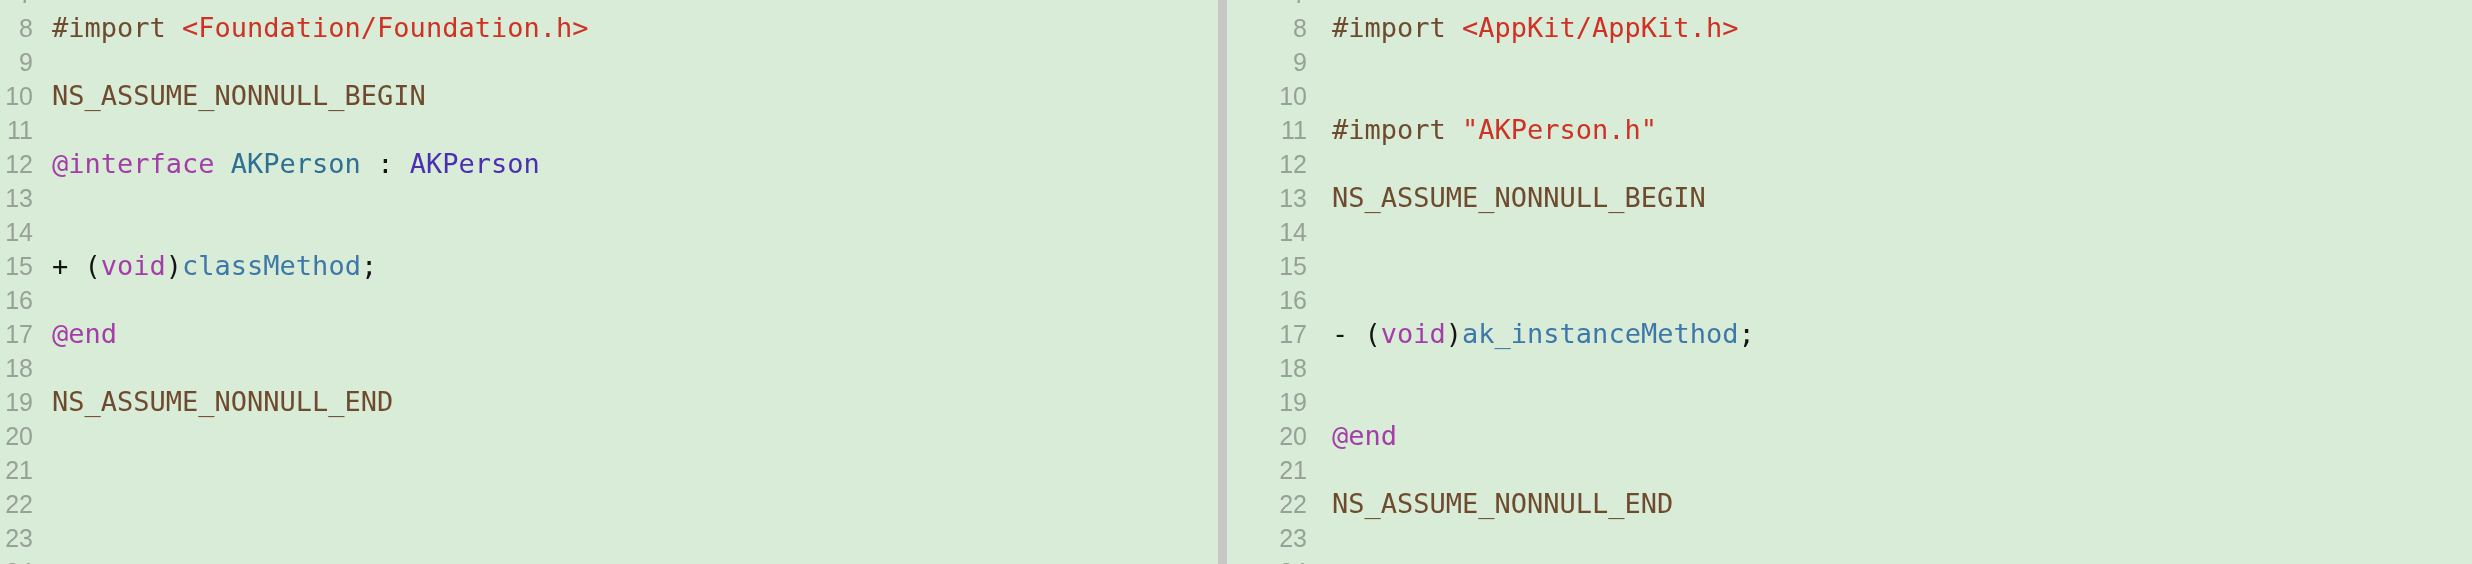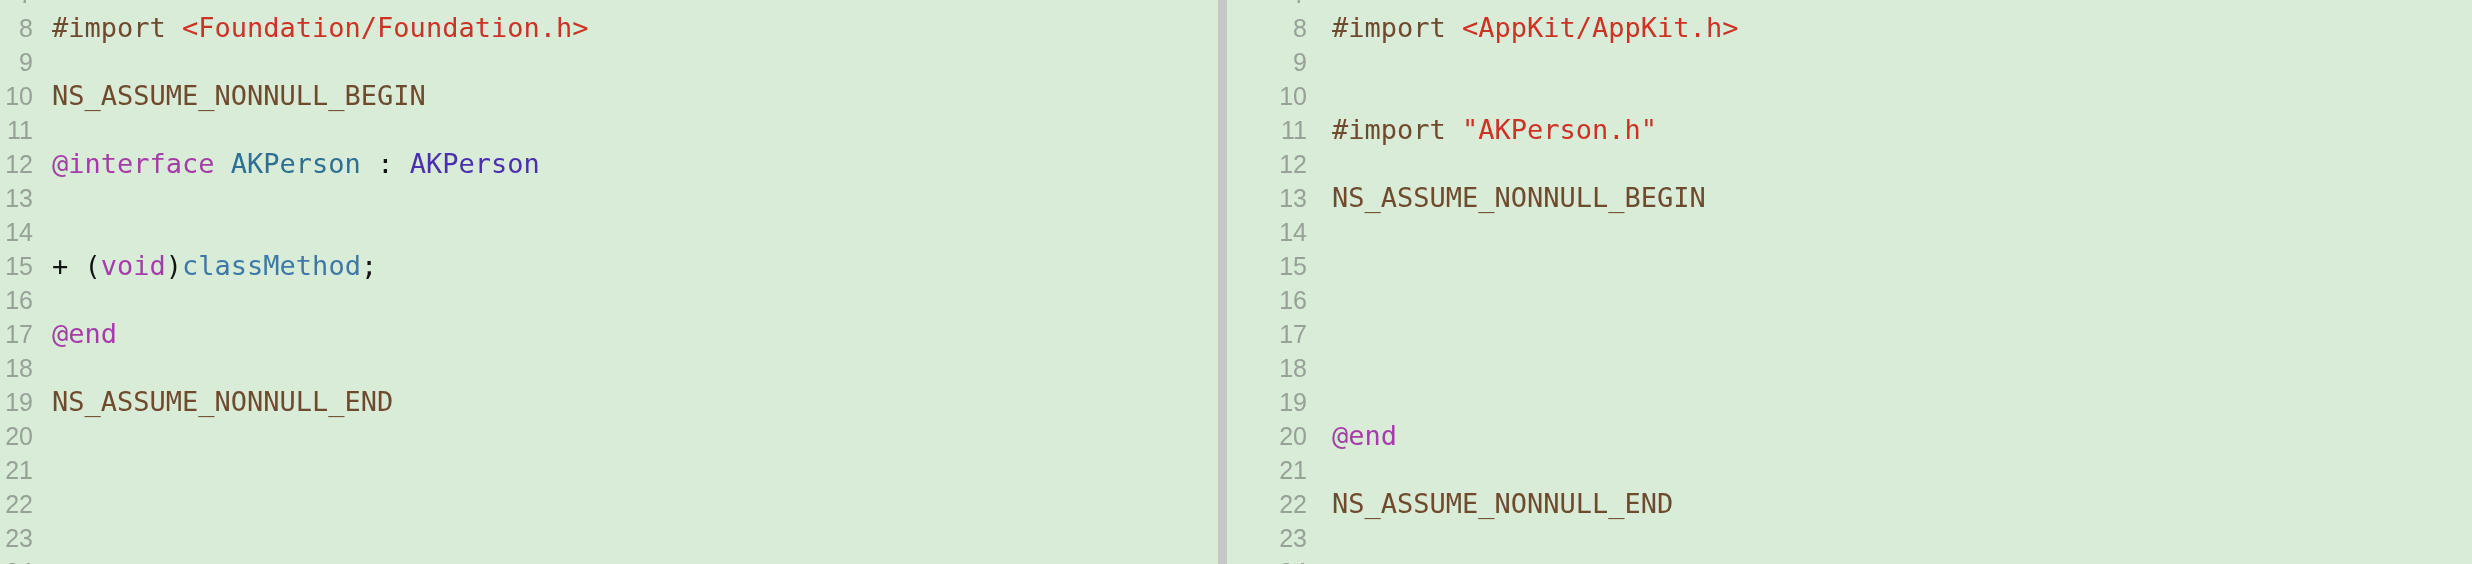--- a/index.html
+++ b/index.html
@@ -108,21 +108,21 @@
         <div class="code-line"><div class="gutter">7</div><div class="code"></div></div>
         <div class="code-line"><div class="gutter">8</div><div class="code"><span class="tok-preprocessor">#import </span><span class="tok-string">&lt;AppKit/AppKit.h&gt;</span></div></div>
         <div class="code-line"><div class="gutter">9</div><div class="code"></div></div>
         <div class="code-line"><div class="gutter">10</div><div class="code"></div></div>
         <div class="code-line"><div class="gutter">11</div><div class="code"><span class="tok-preprocessor">#import </span><span class="tok-string">"AKPerson.h"</span></div></div>
         <div class="code-line"><div class="gutter">12</div><div class="code"></div></div>
         <div class="code-line"><div class="gutter">13</div><div class="code"><span class="tok-preprocessor">NS_ASSUME_NONNULL_BEGIN</span></div></div>
         <div class="code-line"><div class="gutter">14</div><div class="code"></div></div>
         <div class="code-line"><div class="gutter">15</div></div>
         <div class="code-line"><div class="gutter">16</div><div class="code"></div></div>
-        <div class="code-line"><div class="gutter">17</div></div>
+        <div class="code-line"><div class="gutter">17</div><div class="code"><span class="tok-plain">- (</span><span class="tok-keyword">void</span><span class="tok-plain">)</span><span class="tok-method">ak_instanceMethod</span><span class="tok-plain">;</span></div></div>
         <div class="code-line"><div class="gutter">18</div></div>
         <div class="code-line"><div class="gutter">19</div><div class="code"></div></div>
         <div class="code-line"><div class="gutter">20</div><div class="code"><span class="tok-keyword">@end</span></div></div>
         <div class="code-line"><div class="gutter">21</div><div class="code"></div></div>
         <div class="code-line"><div class="gutter">22</div><div class="code"><span class="tok-preprocessor">NS_ASSUME_NONNULL_END</span></div></div>
         <div class="code-line"><div class="gutter">23</div><div class="code"></div></div>
         <div class="code-line"><div class="gutter">24</div><div class="code"></div></div>
       </div>
   </div>
 </div>

